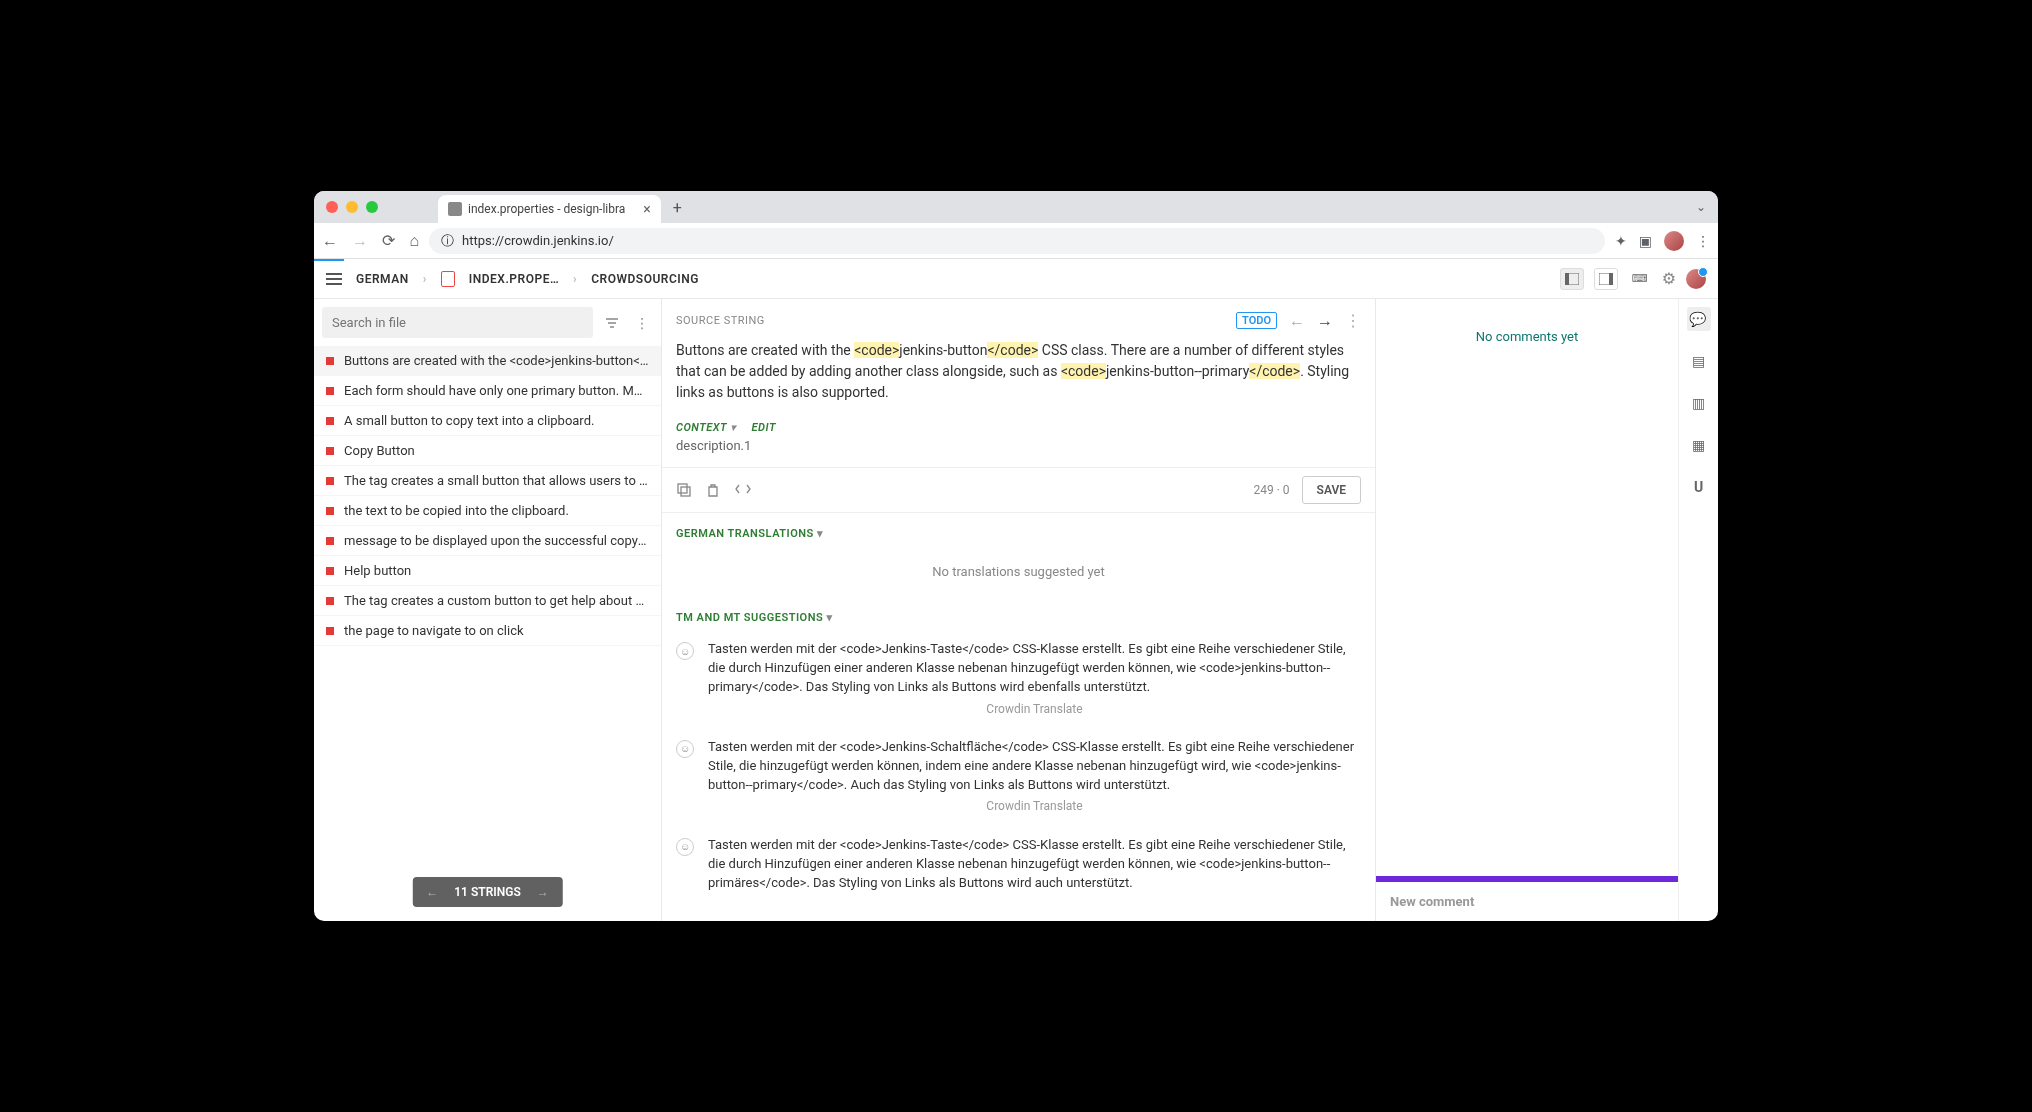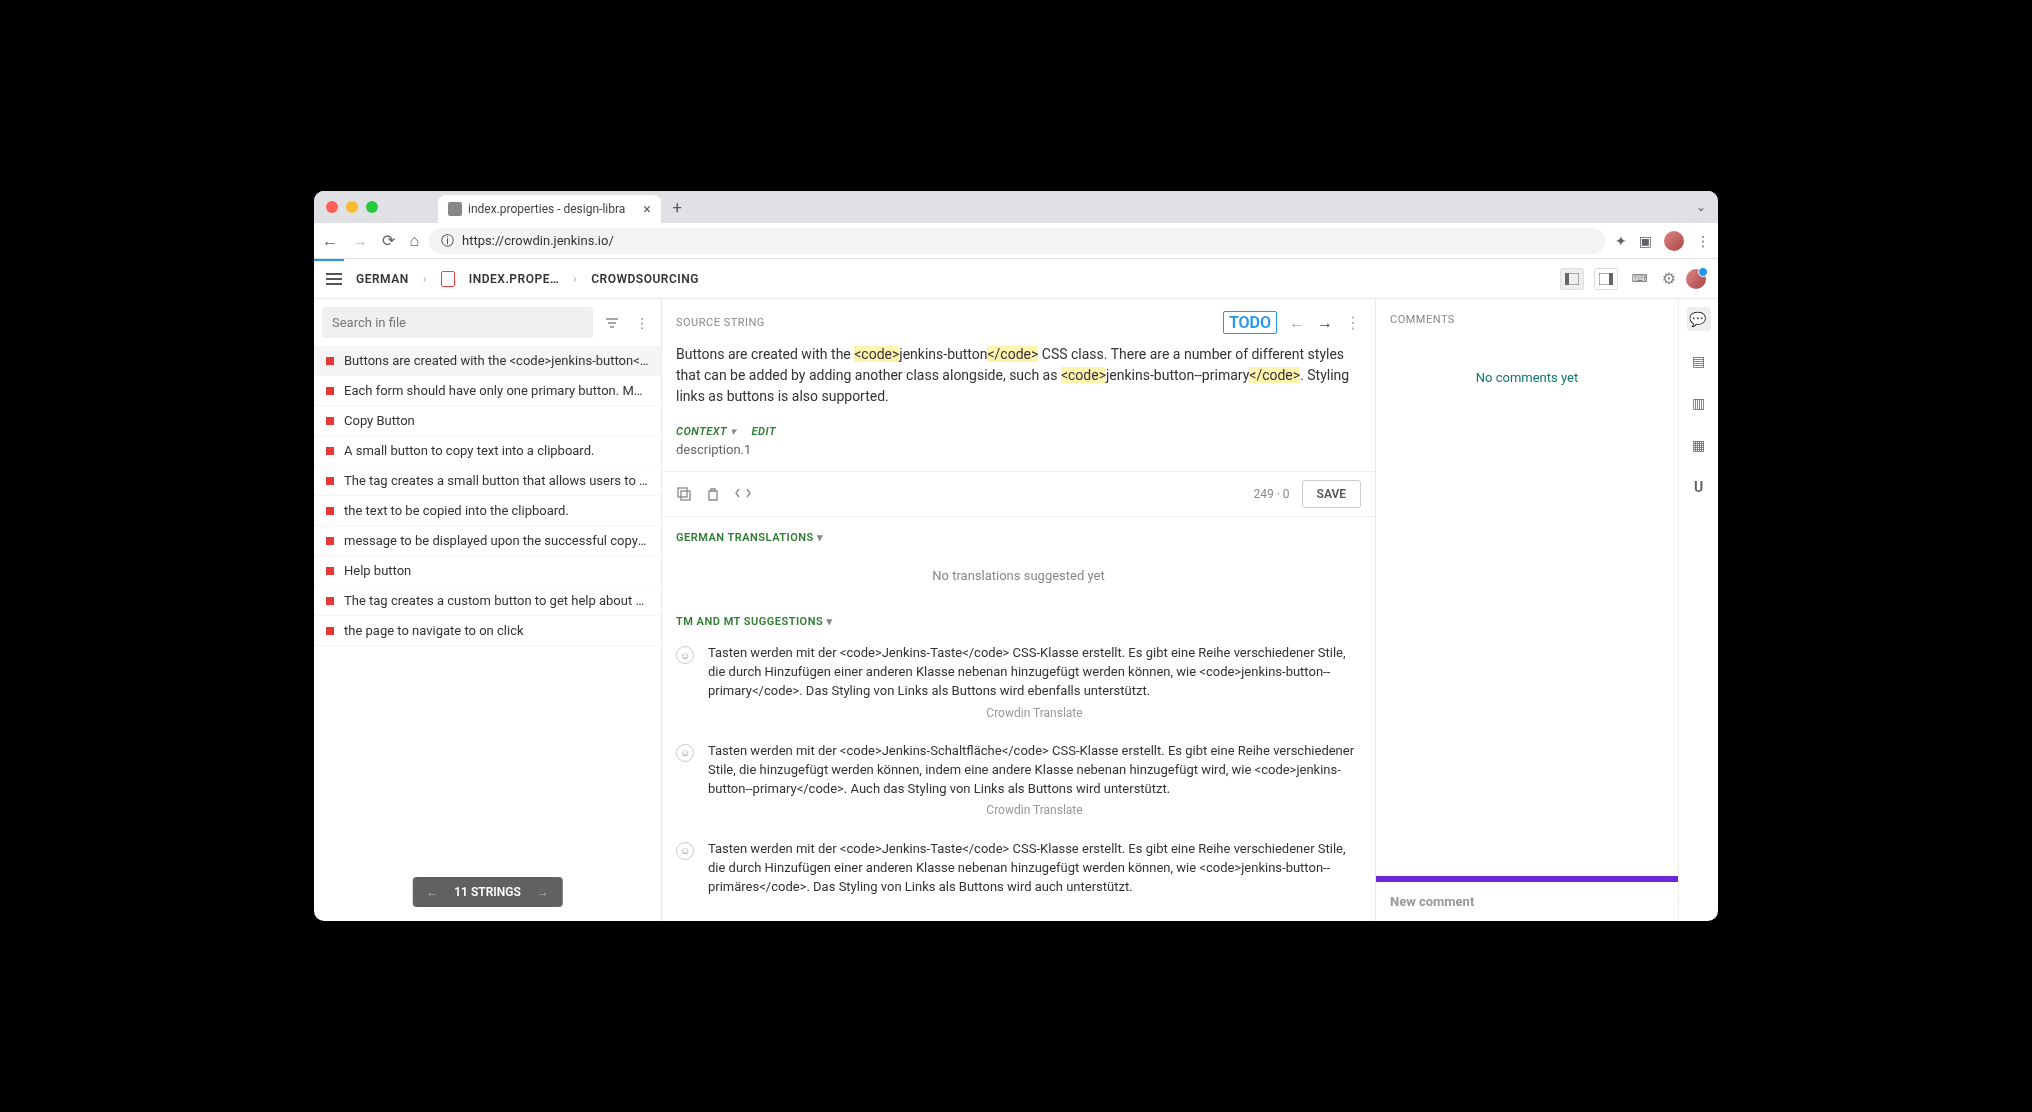--- a/index.html
+++ b/index.html
@@ -46,21 +46,21 @@
 .sq { width: 8px; height: 8px; flex-shrink: 0; }
 .sq.red { background: #e53935; }
 .sq.green { background: #43a047; }
 .string-item .txt { white-space: nowrap; overflow: hidden; text-overflow: ellipsis; }
 .strings-footer { position: absolute; bottom: 14px; left: 50%; transform: translateX(-50%); background: #616161; color: #fff; font-size: 12px; font-weight: 600; padding: 8px 14px; border-radius: 4px; display: flex; align-items: center; gap: 16px; }
 .strings-footer .arr { opacity: .5; }
 .center-panel { flex: 1; display: flex; flex-direction: column; overflow-y: auto; border-right: 1px solid #e8e8e8; }
 .src-header { padding: 12px 14px 0; display: flex; justify-content: space-between; align-items: center; }
 .src-label { font-size: 11px; color: #888; letter-spacing: .5px; }
 .src-controls { display: flex; align-items: center; gap: 12px; }
-.todo-badge { border: 1px solid #2196f3; color: #2196f3; font-size: 16px; padding: 1px 5px; border-radius: 2px; font-weight: 600; }
+.todo-badge { border: 1px solid #2196f3; color: #2196f3; font-size: 11px; padding: 1px 5px; border-radius: 2px; font-weight: 600; }
 .nav-arr { color: #aaa; font-size: 16px; cursor: pointer; }
 .nav-arr.active{color:#444;}
 .src-text { padding: 10px 14px 14px; font-size: 14px; color: #333; line-height: 1.5; }
 .hl { background: #fff3b0; }
 .context-row { padding: 4px 14px 2px; font-size: 11px; letter-spacing: .5px; font-style: italic; }
 .ctx-lbl { color: #2e7d32; font-weight:600;}
 .ctx-edit { color: #2e7d32; margin-left: 12px; font-weight:600;}
 .ctx-val { padding: 2px 14px 14px; font-size: 13px; color: #666; }
 .divider { height: 1px; background: #eee; }
 .translation-box { padding: 14px; }
@@ -175,25 +175,25 @@
             <div class="string-item active">
               <div class="sq red"></div>
               <div class="txt">Buttons are created with the &lt;code&gt;jenkins-button&lt;/code&gt; CSS clas…</div>
             </div>
             <div class="string-item">
               <div class="sq red"></div>
               <div class="txt">Each form should have only one primary button. Most other buttons…</div>
             </div>
             <div class="string-item">
               <div class="sq red"></div>
+              <div class="txt">A small button to copy text into a clipboard.</div>
+            </div>
+            <div class="string-item">
+              <div class="sq red"></div>
               <div class="txt">Copy Button</div>
-            </div>
-            <div class="string-item">
-              <div class="sq red"></div>
-              <div class="txt">A small button to copy text into a clipboard.</div>
             </div>
             <div class="string-item">
               <div class="sq red"></div>
               <div class="txt">The tag creates a small button that allows users to paste text into t…</div>
             </div>
             <div class="string-item">
               <div class="sq red"></div>
               <div class="txt">the text to be copied into the clipboard.</div>
             </div>
             <div class="string-item">
@@ -288,21 +288,20 @@
             <div class="suggestion">
               <div class="sug-icon">☺</div>
               <div class="sug-body">
                 <div>Tasten werden mit der &lt;code&gt;Jenkins-Taste&lt;/code&gt; CSS-Klasse erstellt. Es gibt eine Reihe verschiedener Stile, die durch Hinzufügen einer anderen Klasse nebenan hinzugefügt werden können, wie &lt;code&gt;jenkins-button--primäres&lt;/code&gt;. Das Styling von Links als Buttons wird auch unterstützt.</div>
               </div>
             </div>
           </div>
       </div>
 
       <div class="comments-panel">
-        <div class="comments-header">COMMENTS</div>
         <div class="no-comments">No comments yet</div>
         <div class="new-comment">New comment</div>
       </div>
 
       <div class="mini-sidebar">
         <div class="micon active">💬</div>
         <div class="micon">▤</div>
         <div class="micon">▥</div>
         <div class="micon">▦</div>
         <div class="micon" style="font-weight:700;">U</div>

